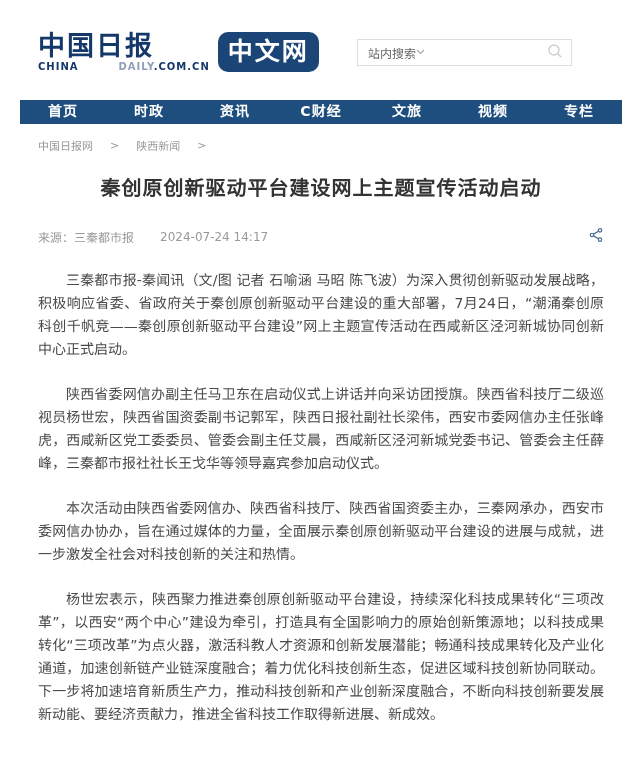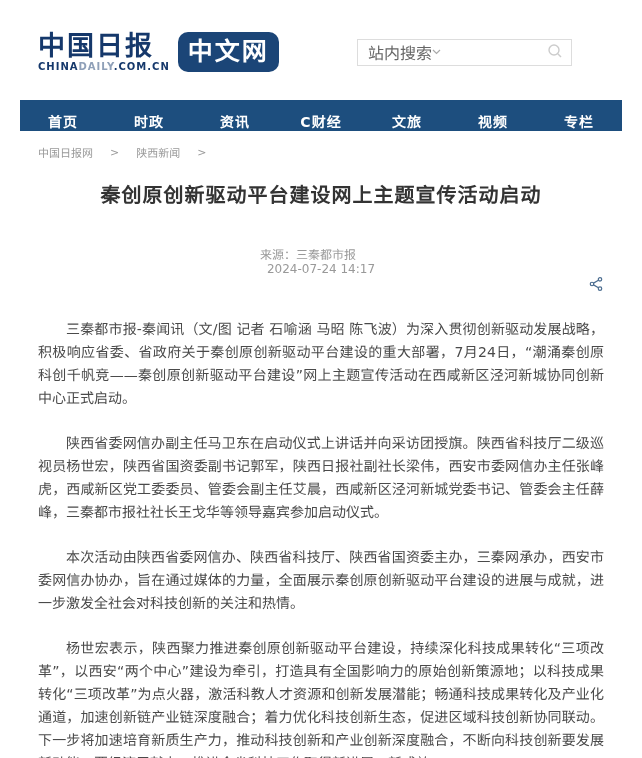--- a/index.html
+++ b/index.html
@@ -28,47 +28,47 @@
   .logo-left{display:flex;flex-direction:column;line-height:1;margin-right:8px;}
   .logo-cn{
     font-family:"DejaVu Serif","Liberation Serif",serif;
     font-weight:bold;font-size:27px;color:var(--brand-navy);
     letter-spacing:2px;white-space:nowrap;
   }
   .logo-domain{
     font-size:10px;font-weight:bold;letter-spacing:1px;margin-top:3px;
     color:var(--brand-navy);white-space:nowrap;
   }
-  .logo-domain .lt{color:#8fa0b8;}
+  .logo-domain .lt{color:#8fa0b8;margin-left:40px;}
   .logo-badge{
     background:var(--badge-bg);color:#fff;font-weight:bold;
     font-size:25px;line-height:1;padding:7px 10px 8px;letter-spacing:2px;
     border-radius:10px;white-space:nowrap;
   }
   .search-box{
     width:215px;height:27px;border:1px solid #ddd;background:#fff;
     display:flex;align-items:center;padding:0 8px 0 10px;
   }
   .search-scope{
-    display:flex;align-items:center;font-size:16px;color:#666;
+    display:flex;align-items:center;font-size:12px;color:#666;
     cursor:pointer;white-space:nowrap;
   }
   .search-scope svg{display:block;}
   .search-input{
     flex:1;border:none;outline:none;height:100%;min-width:10px;
     font:inherit;font-size:12px;background:transparent;margin:0 6px;
   }
   .search-btn{
     border:none;background:none;cursor:pointer;display:flex;align-items:center;padding:0;
   }
 
   
   .main-nav{
-    margin:0 20px;height:31px;background:var(--nav-bg);
-    display:flex;align-items:flex-end;
+    margin:0 20px;height:24px;background:var(--nav-bg);
+    display:flex;align-items:flex-start;
   }
   .nav-item{
     flex:1;display:flex;align-items:center;justify-content:center;
     color:#fff;font-size:14px;font-weight:bold;text-decoration:none;
     letter-spacing:1px;cursor:pointer;
   }
 
   
   .breadcrumb{
     padding:13px 38px 0;font-size:11px;color:var(--text-muted);
@@ -77,22 +77,22 @@
   .breadcrumb a{color:var(--text-muted);text-decoration:none;cursor:pointer;}
 
   
   .article{padding:0 38px;}
   .article-title{
     margin-top:22px;text-align:center;
     font-size:20px;font-weight:bold;color:var(--title-color);
     letter-spacing:1px;line-height:1.3;
   }
   .article-meta{
-    margin-top:37px;display:flex;align-items:center;
-    font-size:12px;color:var(--text-muted);flex-direction:column;
+    margin-top:26px;display:flex;align-items:center;
+    font-size:12px;color:var(--text-muted);
   }
   .meta-source{margin-right:26px;}
   .meta-share{margin-left:auto;cursor:pointer;display:flex;align-items:center;}
   .article-body{margin-top:23px;}
   .article-body p{
     font-size:14px;line-height:23px;color:var(--text-body);
     text-indent:2em;text-align:justify;margin-bottom:22px;
   }
 </style>
 </head>

